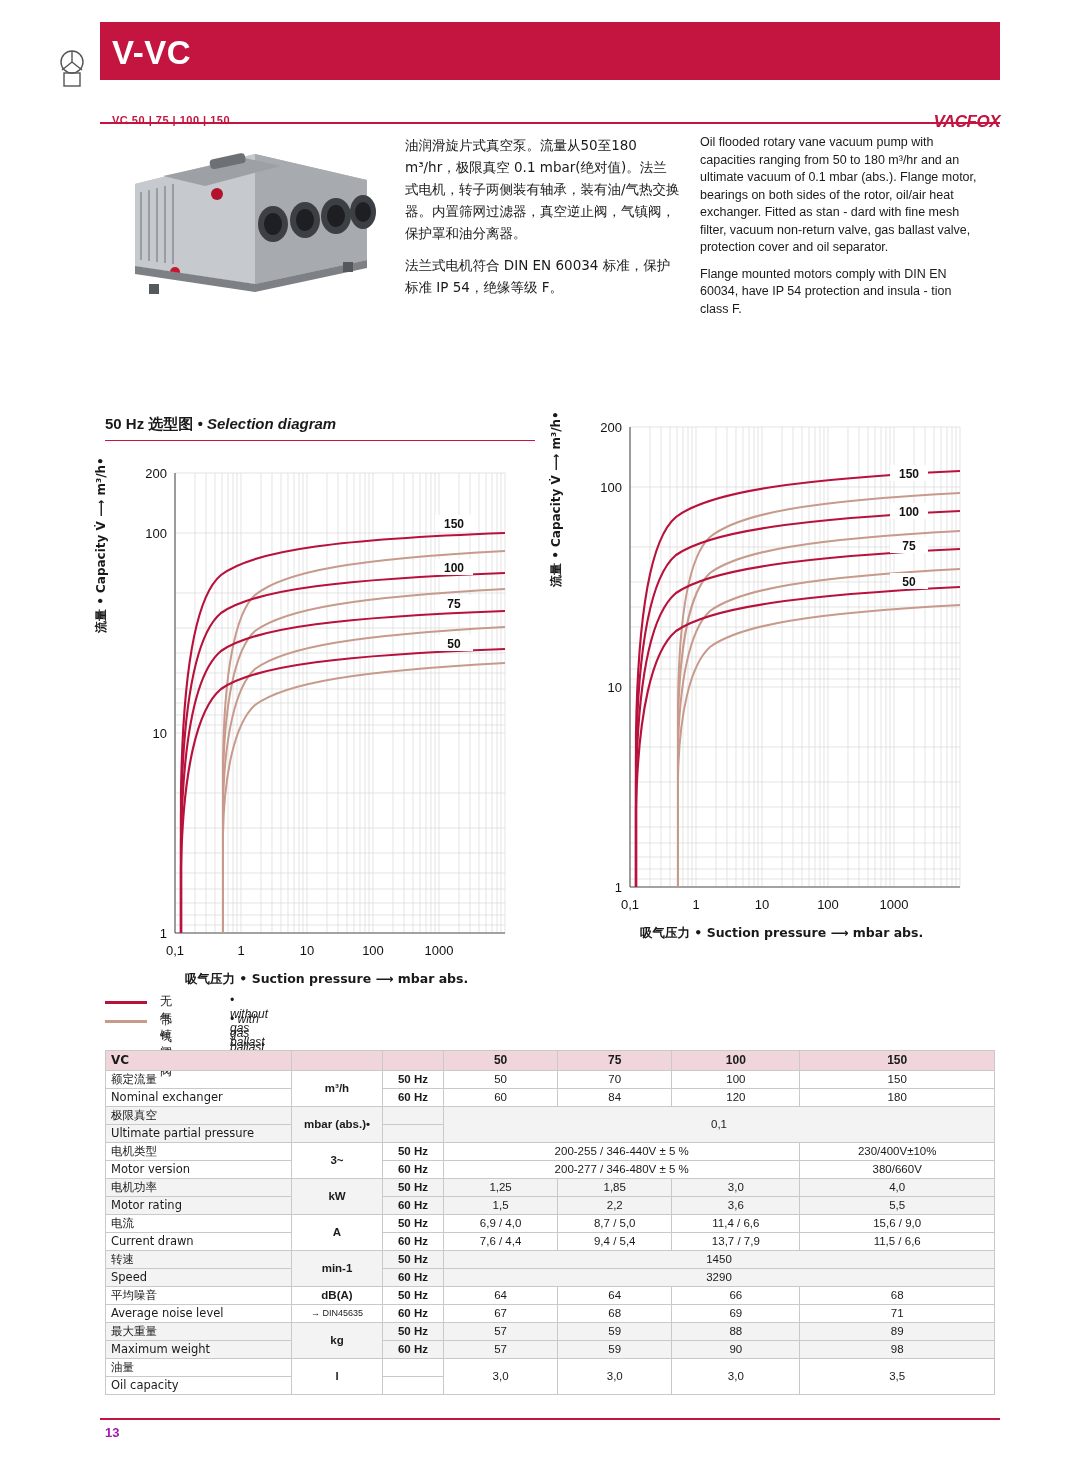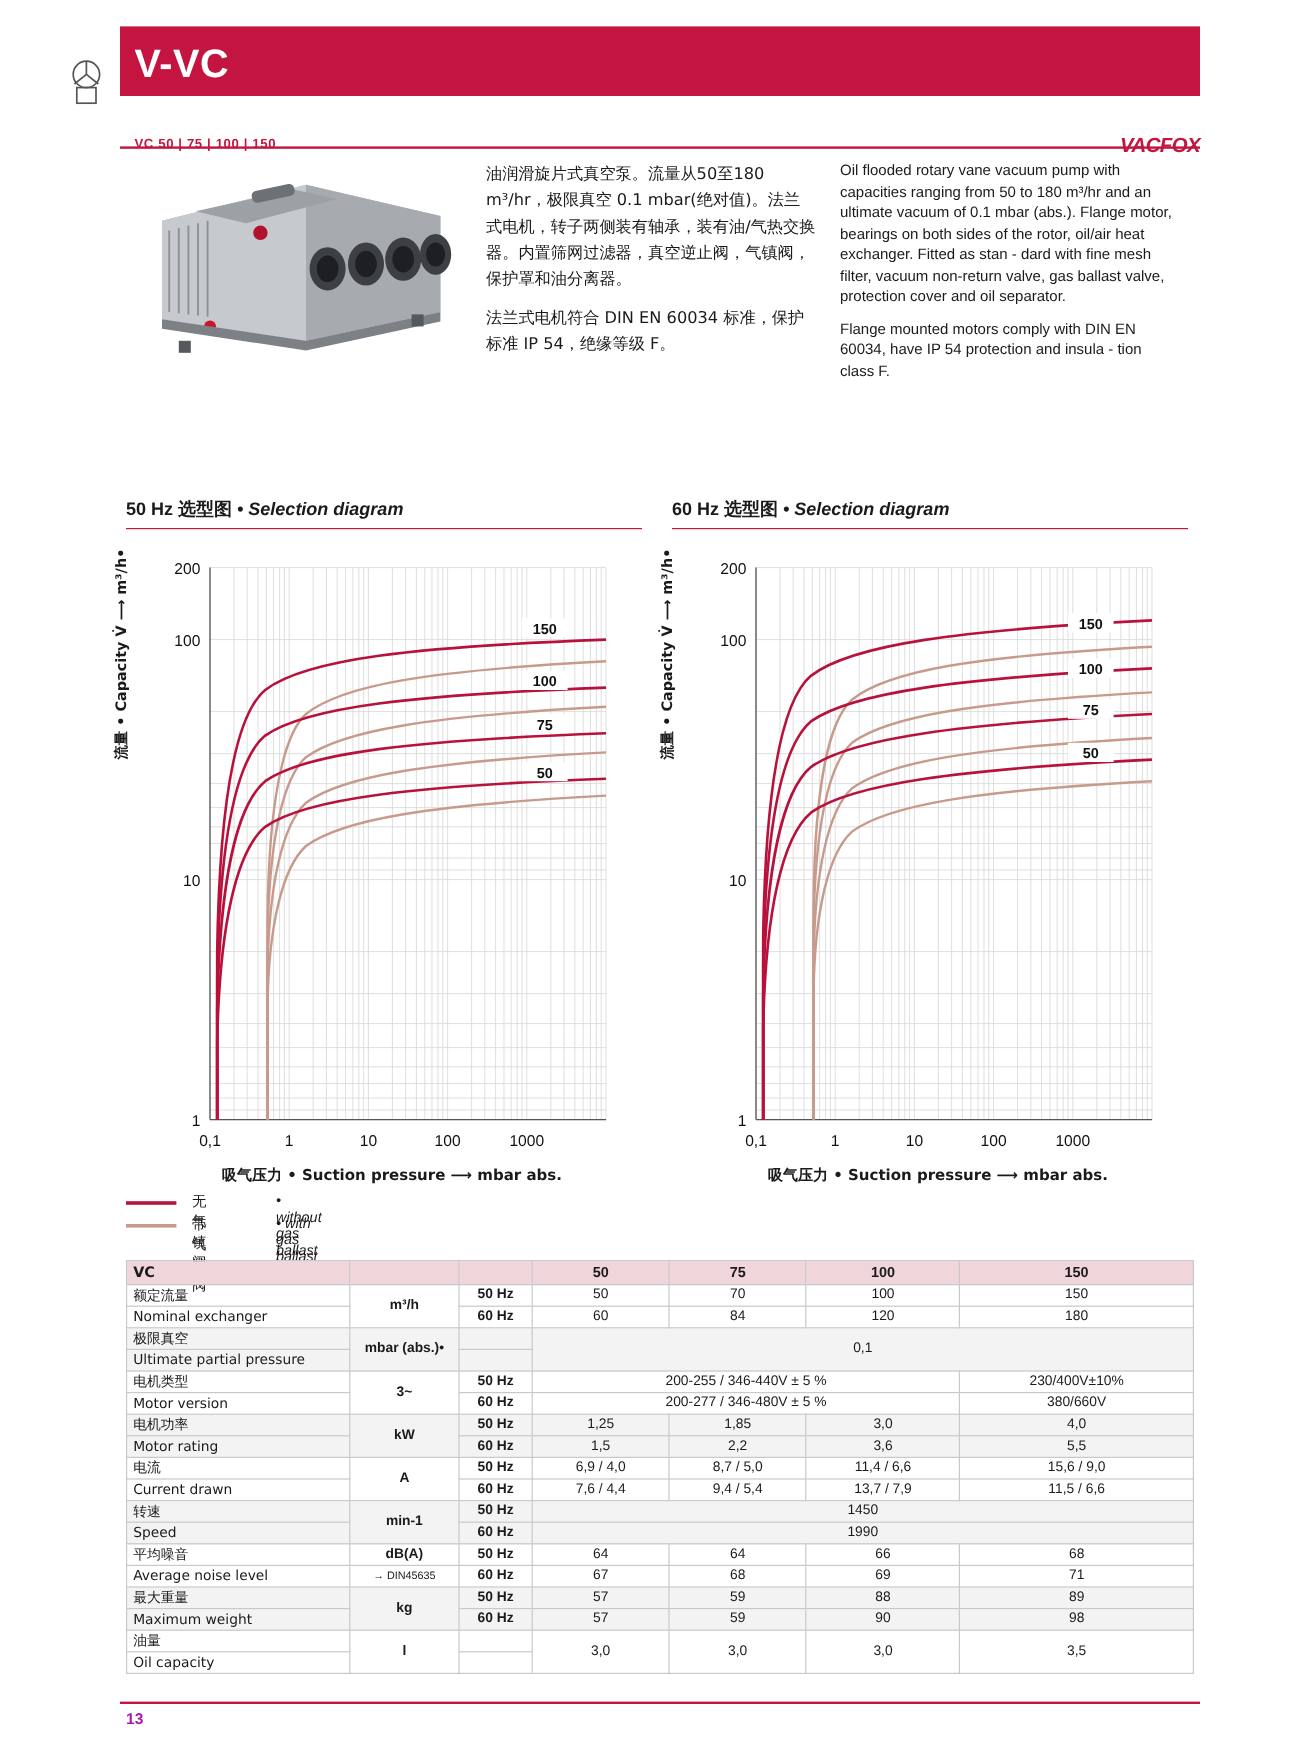--- a/index.html
+++ b/index.html
@@ -287,24 +287,20 @@
       <text x="334" y="492" text-anchor="middle" font-size="13" fill="#111" font-family="Liberation Sans, sans-serif">1000</text>
     </svg>
     <div class="xlabel">
       <span>吸气压力</span>
       <span>• Suction pressure ⟶ mbar abs.</span>
     </div>
   </div>
 </div>
 
 <div class="diag right">
-  <div class="diag-title">
-    <span>60 Hz 选型图</span>
-    <span class="it">• Selection diagram</span>
-  </div>
   <div class="chart-wrap">
     <div class="ylabel">流量 • Capacity V̇ ⟶ m³/h•</div>
     <svg class="chart-svg" width="430" height="500" viewBox="0 0 430 500">
       <g stroke="#d8d8d8" stroke-width="0.7">
         <line x1="70" y1="10" x2="70" y2="470"></line>
         <line x1="136" y1="10" x2="136" y2="470"></line>
         <line x1="202" y1="10" x2="202" y2="470"></line>
         <line x1="268" y1="10" x2="268" y2="470"></line>
         <line x1="334" y1="10" x2="334" y2="470"></line>
         <line x1="400" y1="10" x2="400" y2="470"></line>
@@ -513,21 +509,21 @@
 
   <tr class="shade">
     <td class="lbl nb-bot">转速</td>
     <td class="unit" rowspan="2">min-1</td>
     <td class="hz">50 Hz</td>
     <td colspan="4">1450</td>
   </tr>
   <tr class="shade">
     <td class="lbl nb-top">Speed</td>
     <td class="hz">60 Hz</td>
-    <td colspan="4">1990</td>
+    <td colspan="4">3290</td>
   </tr>
 
   <tr>
     <td class="lbl nb-bot">平均噪音</td>
     <td class="unit nb-bot">dB(A)</td>
     <td class="hz">50 Hz</td>
     <td>64</td>
     <td>64</td>
     <td>66</td>
     <td>68</td>

